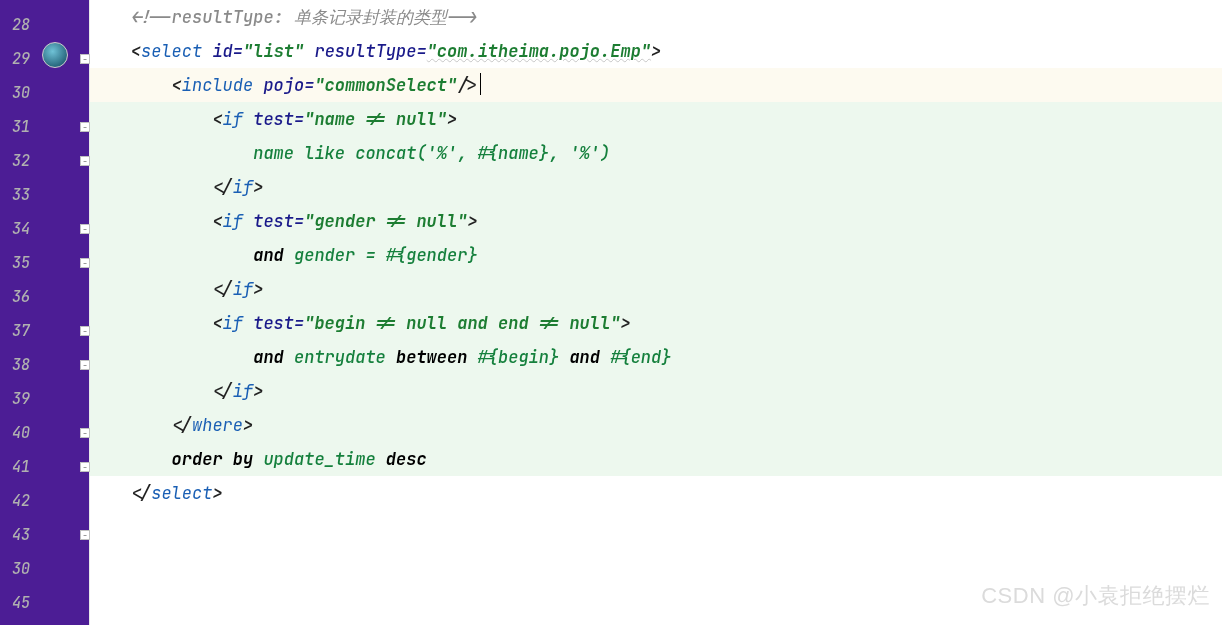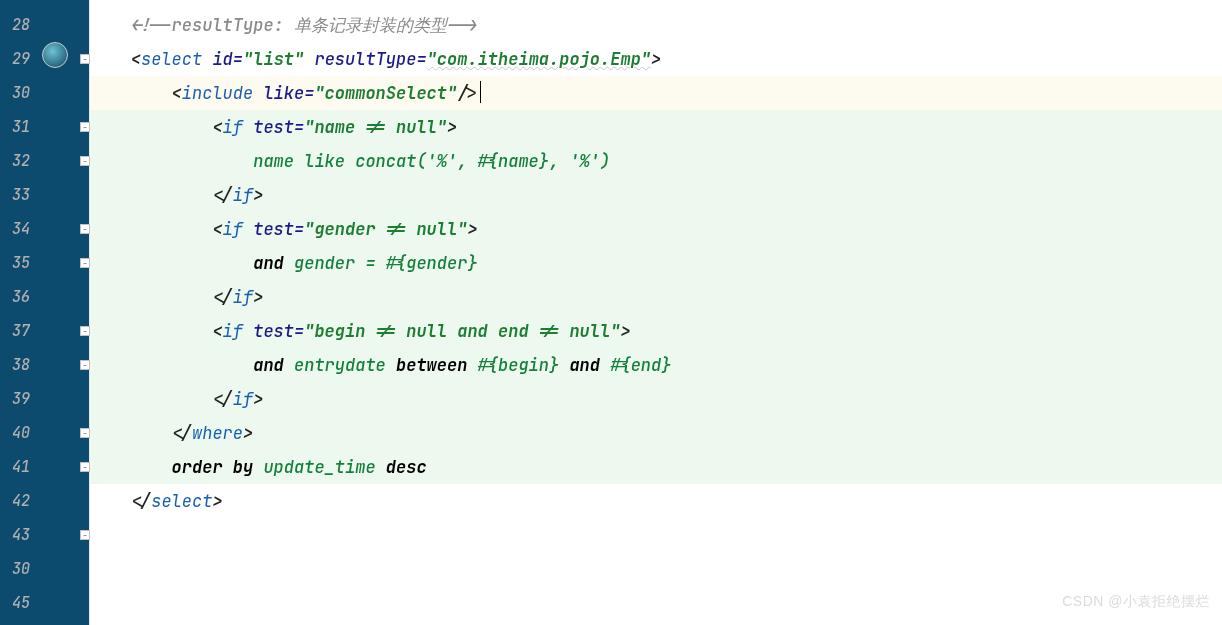--- a/index.html
+++ b/index.html
@@ -13,21 +13,21 @@
     position: relative;
     color: #080808;
     font-weight: 500;
   }
   .editor {
     display: flex;
     height: 100%;
   }
   .gutter {
     width: 90px;
-    background: #0c4a6e;
+    background: #4c1d95;
     border-right: 1px solid #e8e8e8;
     padding-top: 8px;
     position: relative;
     flex-shrink: 0;
   }
   .line-num {
     height: 34px;
     line-height: 34px;
     color: #b0b0b0;
     font-size: 15px;
@@ -44,21 +44,20 @@
     height: 10px;
     border: 1px solid #c0c0c0;
     background: #fff;
     font-size: 9px;
     line-height: 8px;
     text-align: center;
     color: #999;
   }
   .code {
     flex: 1;
-    padding-top: 8px;
     position: relative;
     background: #ffffff;
   }
   .row {
     height: 34px;
     line-height: 34px;
     white-space: pre;
     padding-left: 0;
     font-style: italic;
   }
@@ -100,21 +99,21 @@
     background: #000;
     vertical-align: -4px;
     margin-left: 2px;
   }
   .watermark {
     position: absolute;
     right: 12px;
     bottom: 14px;
     color: rgba(200,200,200,0.65);
     font-style: normal;
-    font-size: 14px;
+    font-size: 22px;
     font-family: sans-serif;
     letter-spacing: 0.5px;
   }
   .wavy {
     text-decoration: underline wavy rgba(150,150,150,0.5);
     text-decoration-thickness: 1px;
   }
 </style>
 </head>
 <body>
@@ -142,21 +141,21 @@
   </div>
 
   <div class="avatar"></div>
   <div class="bulb"></div>
 
   <div class="code">
     <div class="row">    <span class="cm">&lt;!--resultType: 单条记录封装的类型--&gt;</span></div>
 
     <div class="row">    <span class="lp">&lt;</span><span class="tag">select</span><span class="attr"> id=</span><span class="val">"list"</span><span class="attr"> resultType=</span><span class="val wavy">"com.itheima.pojo.Emp"</span><span class="lp">&gt;</span></div>
 
-    <div class="row row-hl">        <span class="lp">&lt;</span><span class="tag">include</span><span class="attr"> like=</span><span class="val">"commonSelect"</span><span class="lp">/&gt;</span><span class="caret"></span></div>
+    <div class="row row-hl">        <span class="lp">&lt;</span><span class="tag">include</span><span class="attr"> pojo=</span><span class="val">"commonSelect"</span><span class="lp">/&gt;</span><span class="caret"></span></div>
 
 
     <div class="row row-green">            <span class="lp">&lt;</span><span class="tag">if</span><span class="attr"> test=</span><span class="val">"name != null"</span><span class="lp">&gt;</span></div>
 
     <div class="row row-green">                <span class="txt">name like concat('%', #{name}, '%')</span></div>
 
     <div class="row row-green">            <span class="lp">&lt;/</span><span class="tag">if</span><span class="lp">&gt;</span></div>
 
     <div class="row row-green">            <span class="lp">&lt;</span><span class="tag">if</span><span class="attr"> test=</span><span class="val">"gender != null"</span><span class="lp">&gt;</span></div>
 

